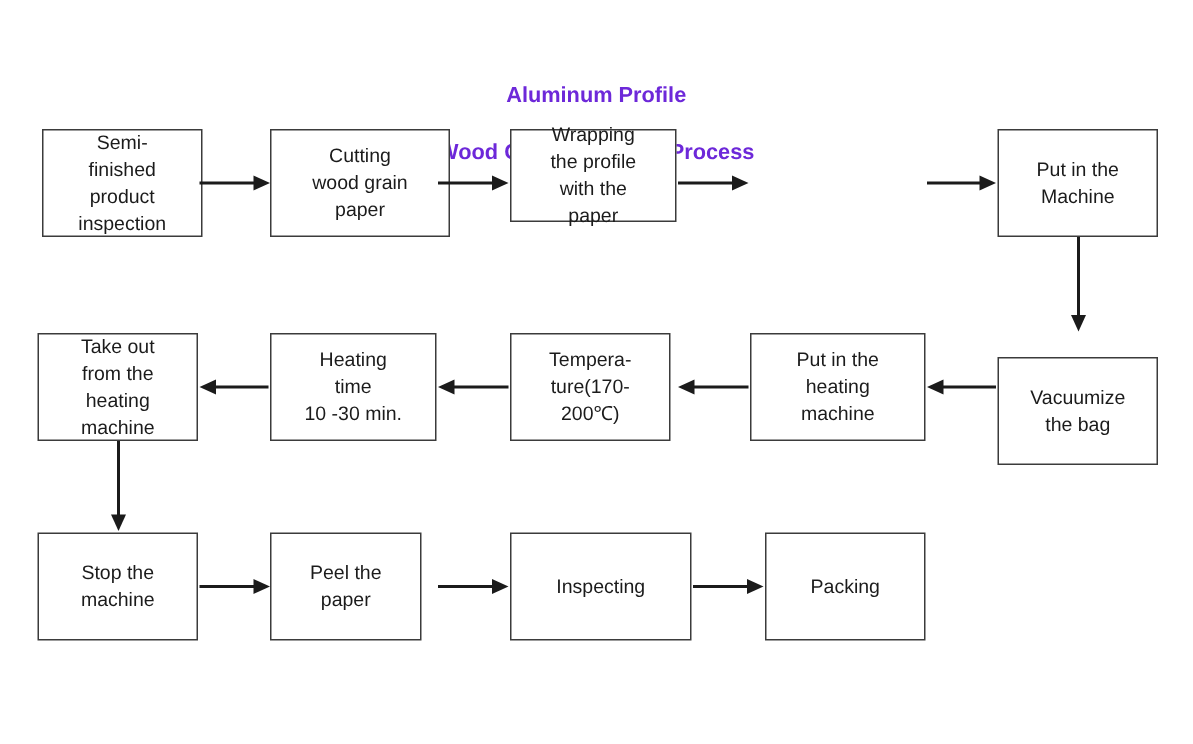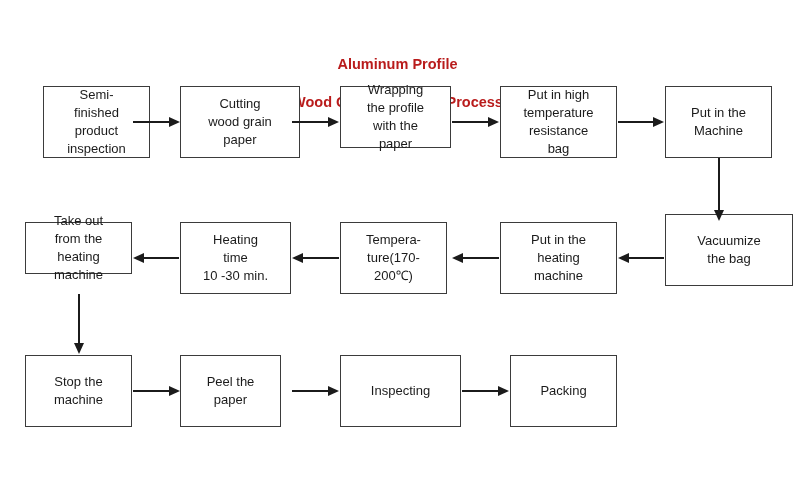--- a/index.html
+++ b/index.html
@@ -17,21 +17,21 @@
     position: relative;
     width: 795px;
     height: 496px;
   }
   .title {
     position: absolute;
     left: 0;
     top: 36px;
     width: 795px;
     text-align: center;
-    color: #b91c1c;
+    color: #6d28d9;
     font-weight: bold;
     font-size: 14.5px;
     line-height: 19px;
     white-space: pre-line;
   }
   .node {
     position: absolute;
     border: 1.4px solid #3b3b3b;
     background: #ffffff;
     box-sizing: border-box;
@@ -56,52 +56,48 @@
 </head>
 <body>
 
 <div id="canvas">
 
   <div class="title">
     <span>Aluminum Profile</span><br>
     <span>Wood Grain Finishing Process</span>
   </div>
 
-  <div class="node" style="left:43px; top:86px; width:107px; height:72px;">Semi-
+  <div class="node" style="left:28px; top:86px; width:107px; height:72px;">Semi-
 finished
 product
 inspection</div>
   <div class="node" style="left:180px; top:86px; width:120px; height:72px;">Cutting
 wood grain
 paper</div>
   <div class="node" style="left:340px; top:86px; width:111px; height:62px;">Wrapping
 the profile
 with the
 paper</div>
-  <div class="node" style="left:500px; top:86px; width:117px; height:72px;">Put in high
-temperature
-resistance
-bag</div>
   <div class="node" style="left:665px; top:86px; width:107px; height:72px;">Put in the
 Machine</div>
 
-  <div class="node" style="left:25px; top:222px; width:107px; height:52px;">Take out
+  <div class="node" style="left:25px; top:222px; width:107px; height:72px;">Take out
 from the
 heating
 machine</div>
   <div class="node" style="left:180px; top:222px; width:111px; height:72px;">Heating
 time
 10 -30 min.</div>
   <div class="node" style="left:340px; top:222px; width:107px; height:72px;">Tempera-
 ture(170-
 200℃)</div>
   <div class="node" style="left:500px; top:222px; width:117px; height:72px;">Put in the
 heating
 machine</div>
-  <div class="node" style="left:665px; top:214px; width:128px; height:72px;text-align:center;">Vacuumize
+  <div class="node" style="left:665px; top:238px; width:107px; height:72px;text-align:center;">Vacuumize
 the bag</div>
 
   <div class="node" style="left:25px; top:355px; width:107px; height:72px;">Stop the
 machine</div>
   <div class="node" style="left:180px; top:355px; width:101px; height:72px;">Peel the
 paper</div>
   <div class="node" style="left:340px; top:355px; width:121px; height:72px;">Inspecting</div>
   <div class="node" style="left:510px; top:355px; width:107px; height:72px;">Packing</div>
 
   <div class="arrow" style="left:133px; top:113px;">

